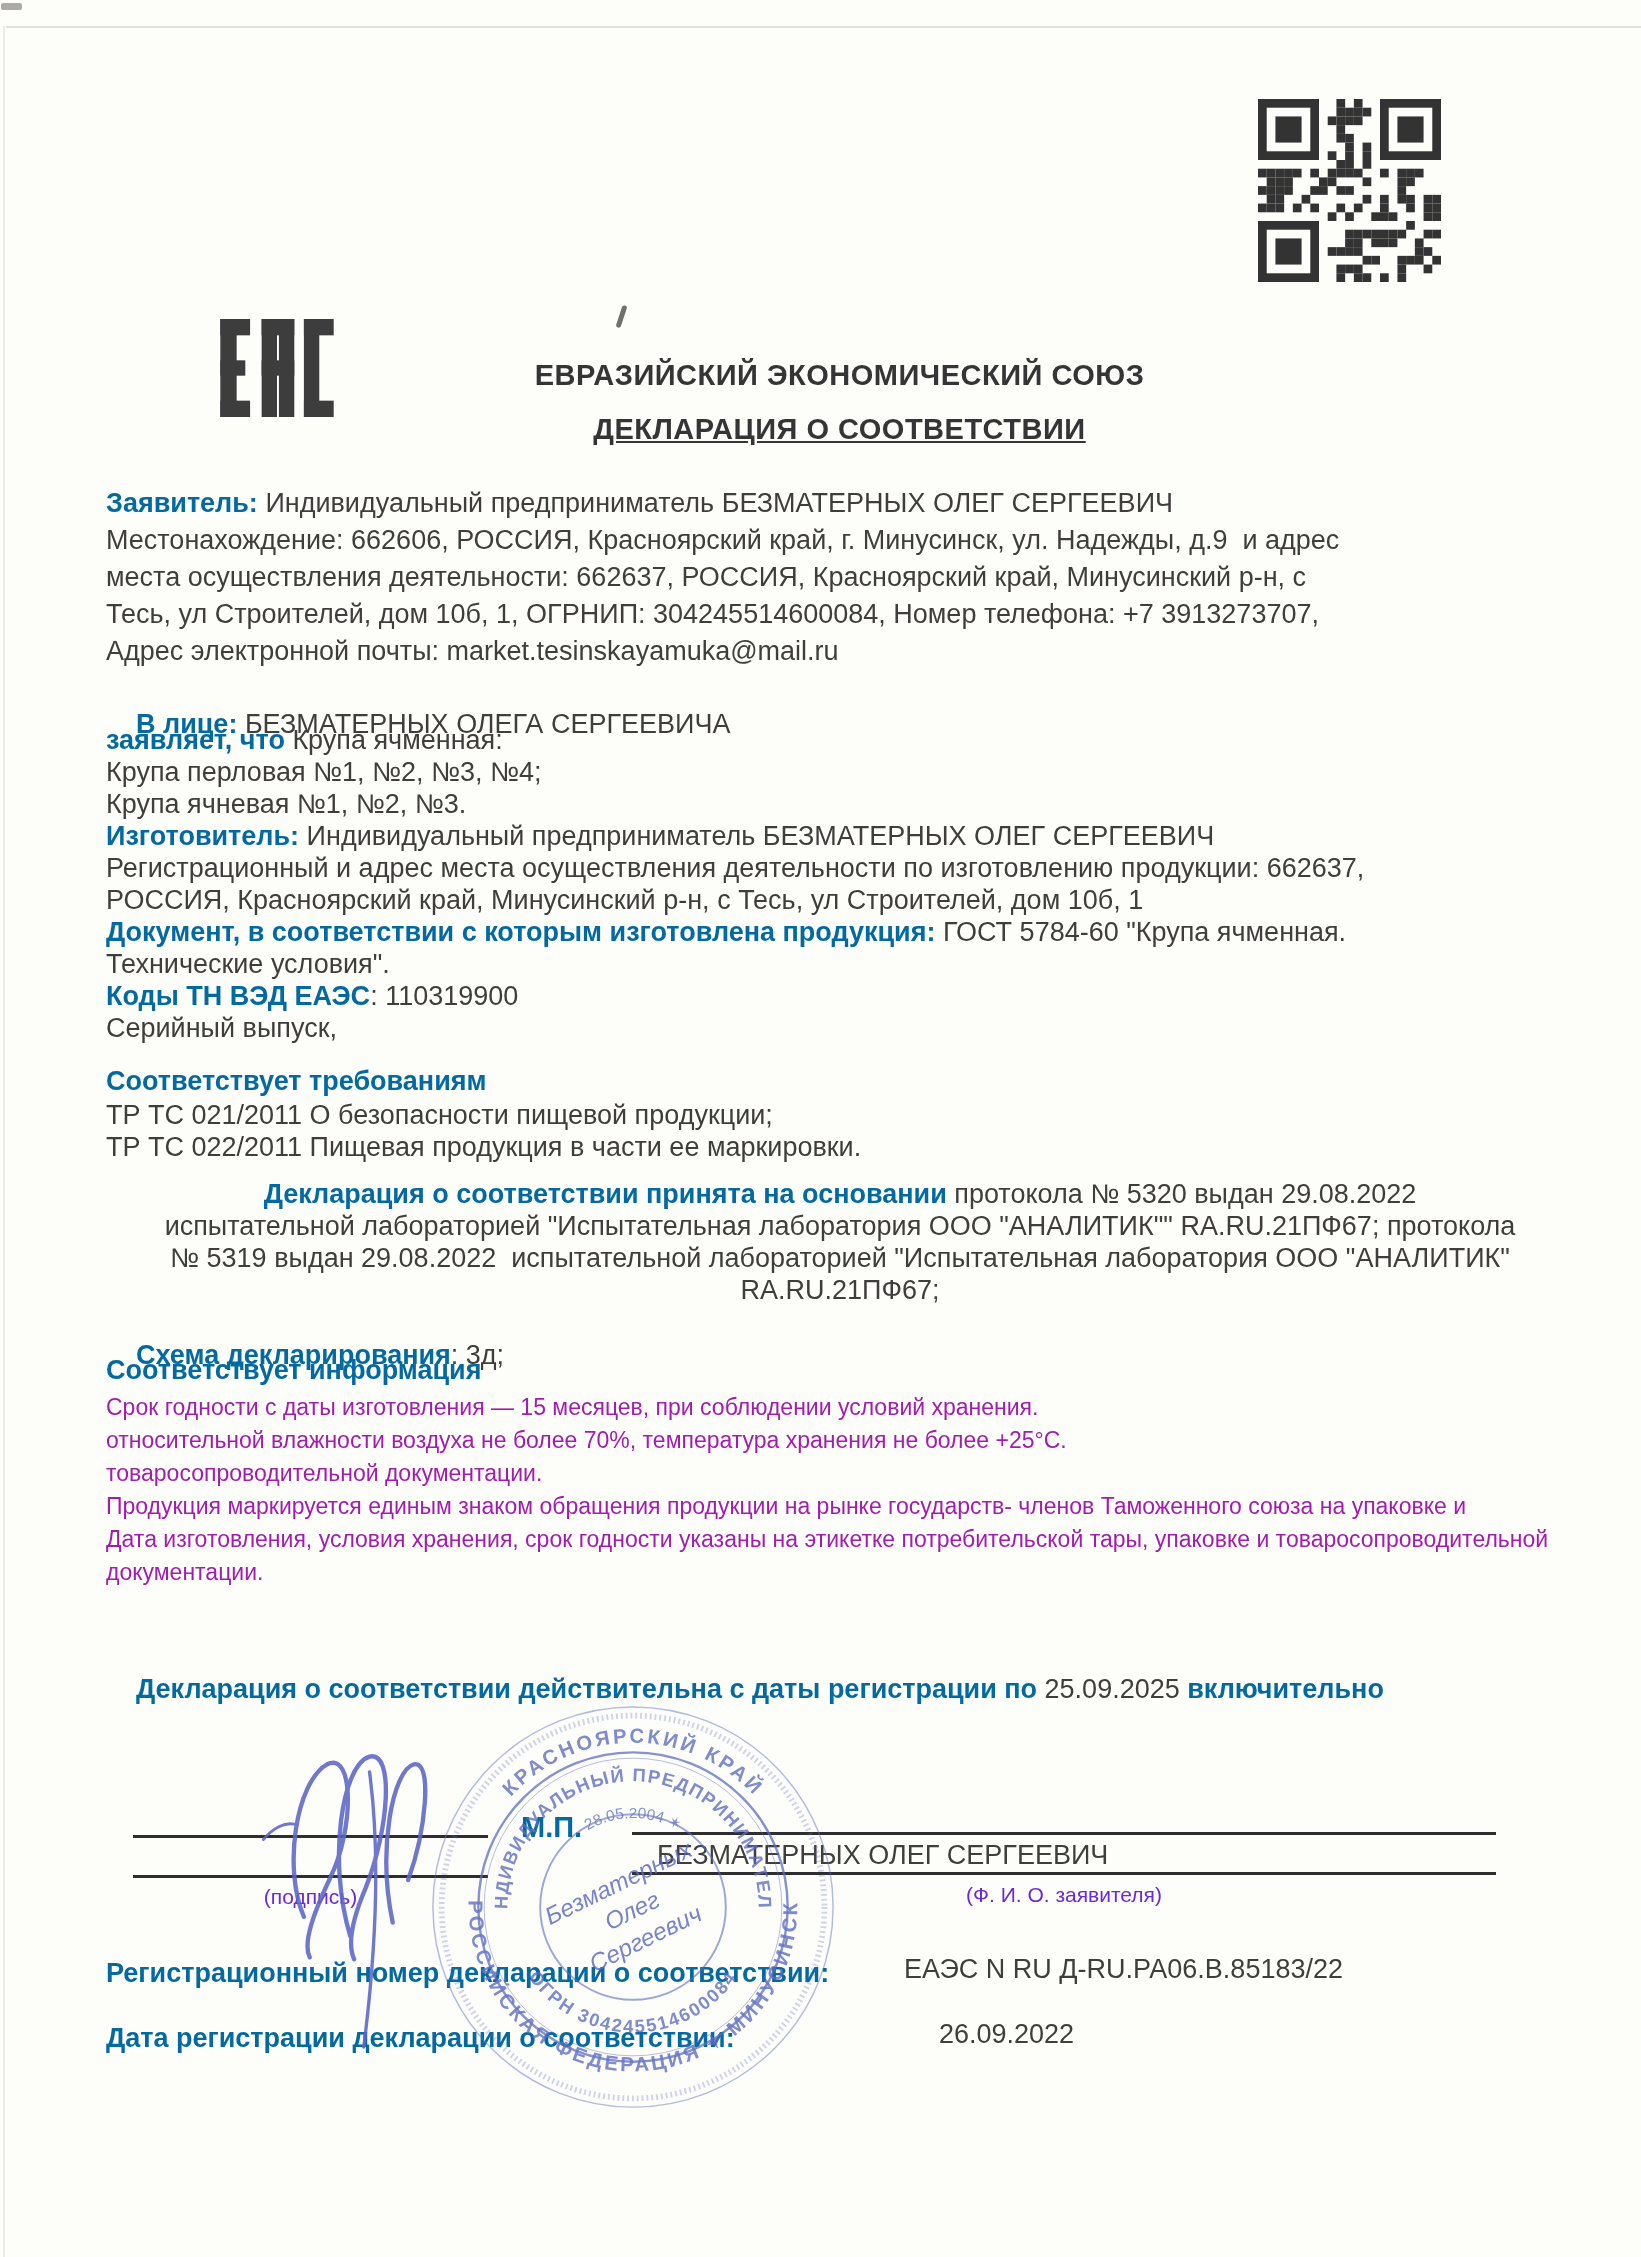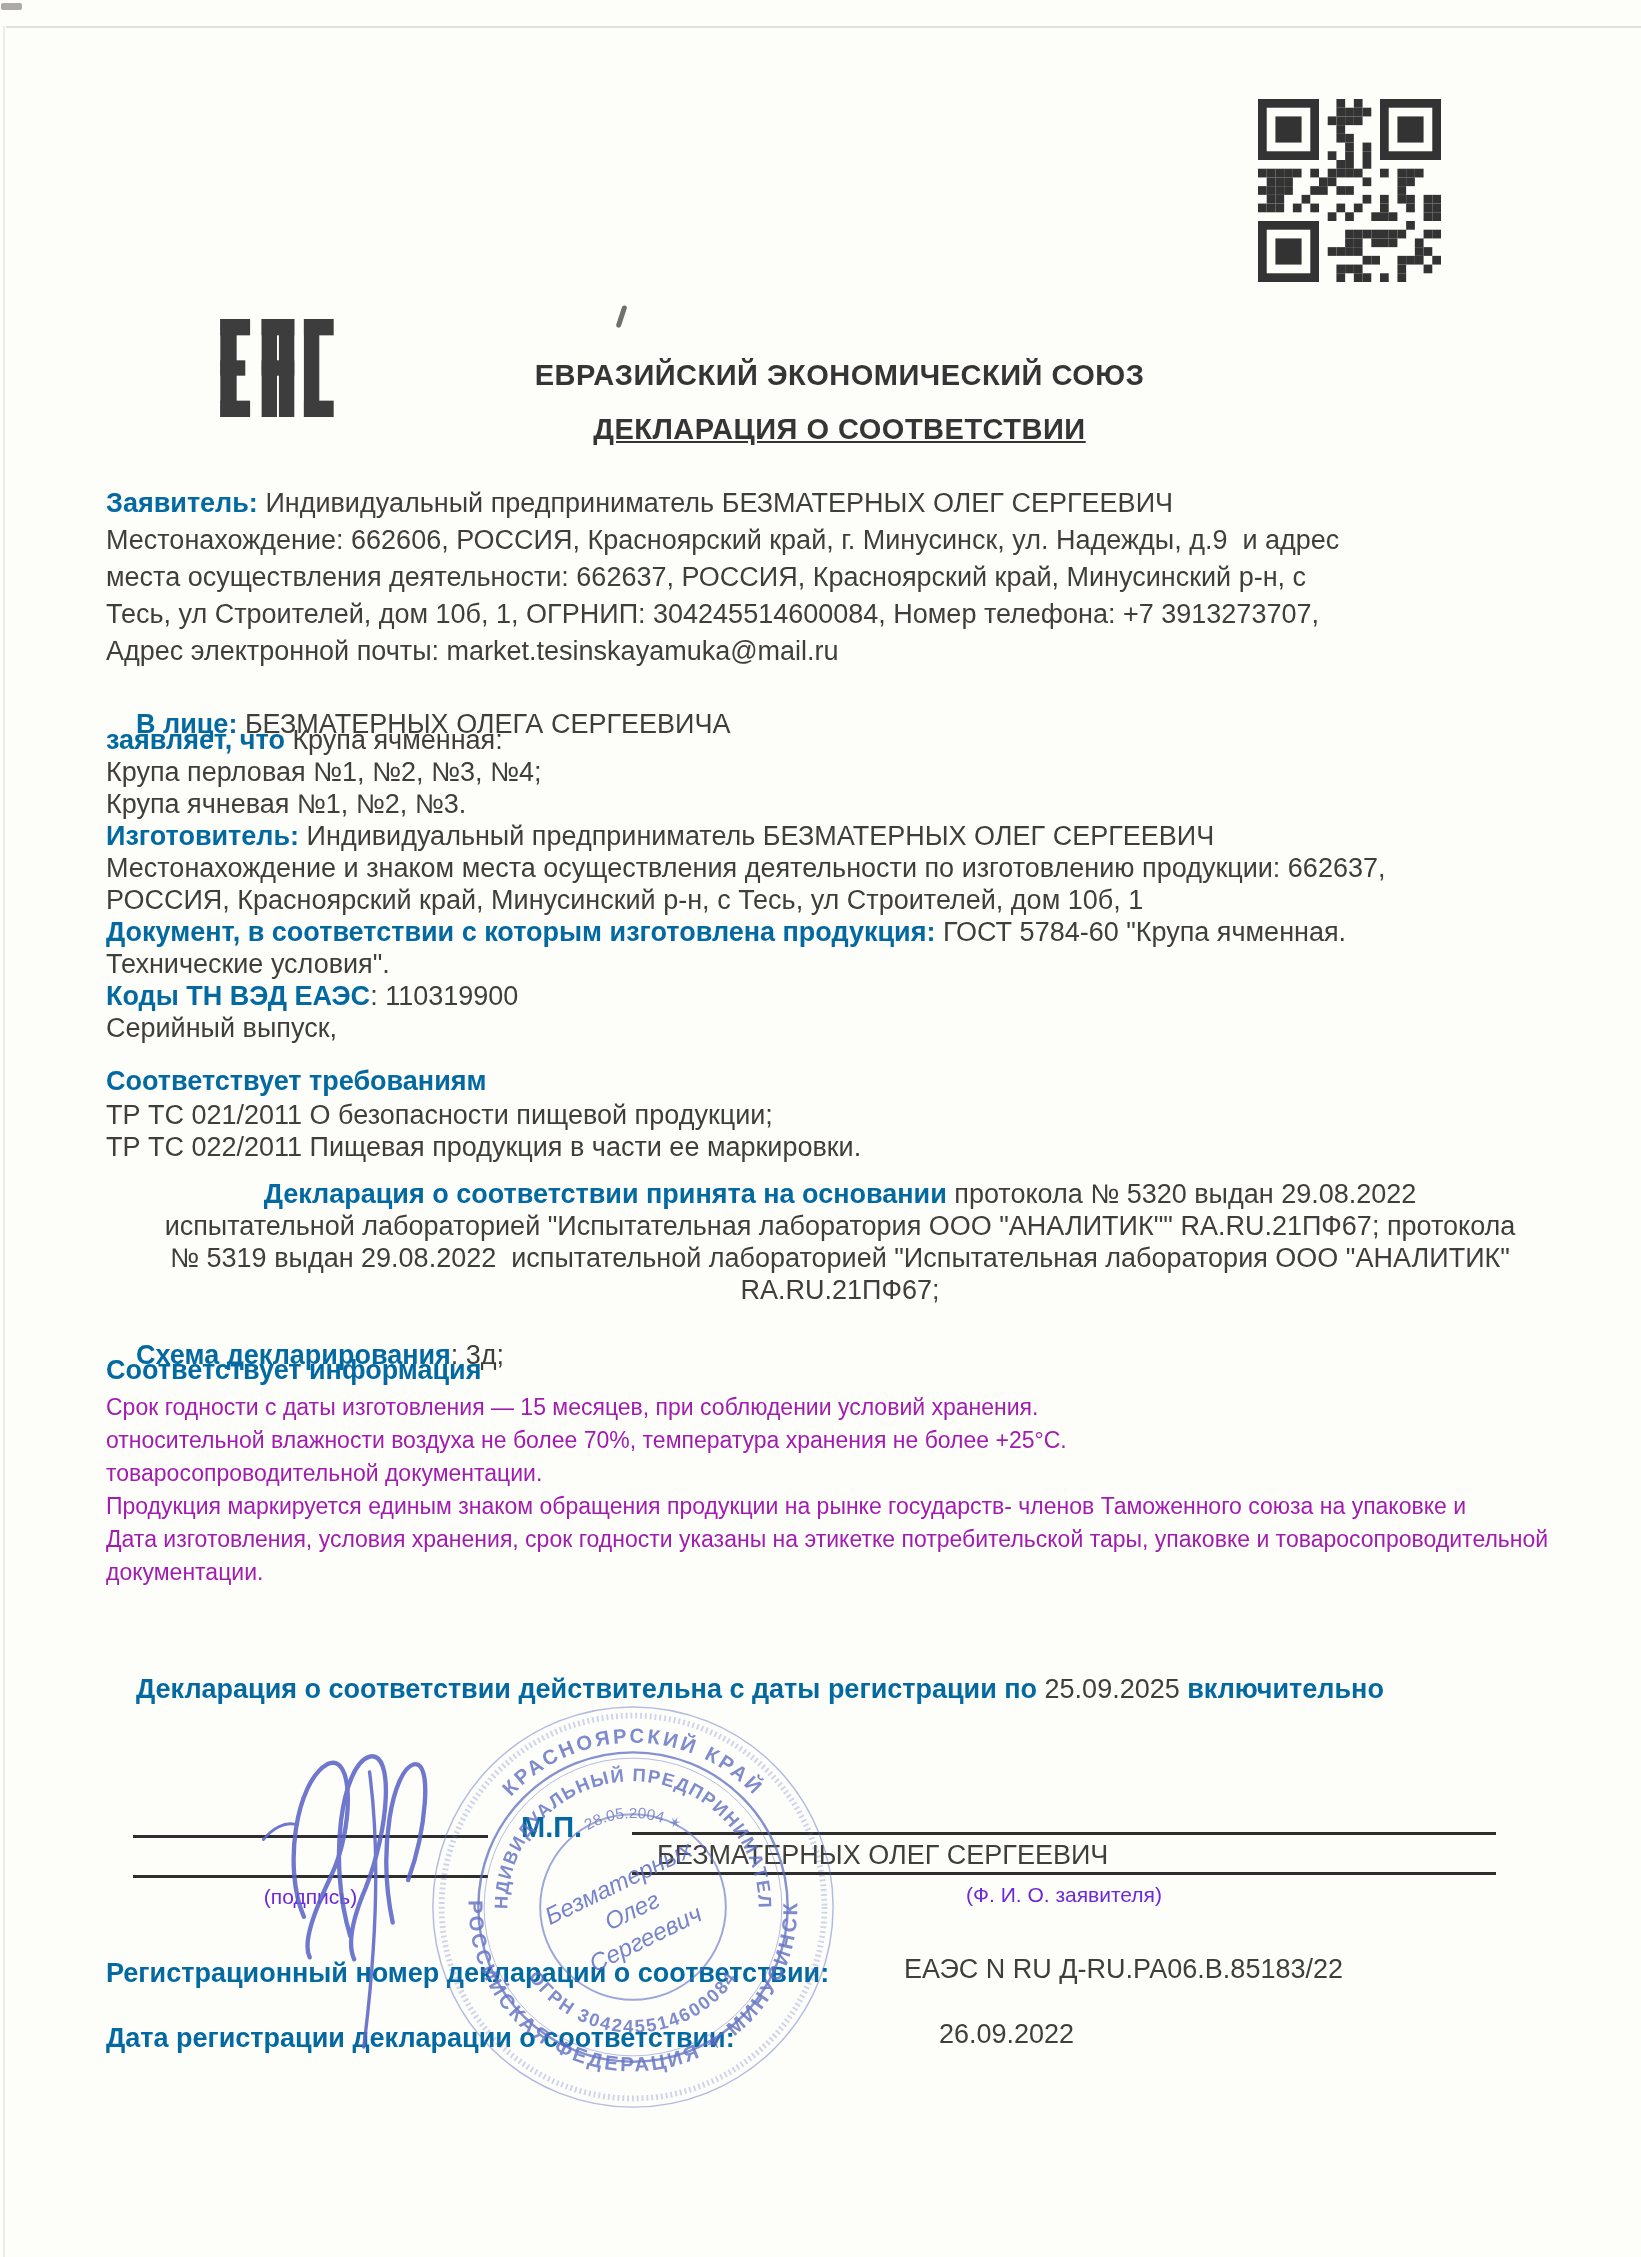--- a/index.html
+++ b/index.html
@@ -196,21 +196,21 @@
 
   <div class="abs ln" style="left:106px; top:676px; width:1448px;">
     <b>В лице:</b><span> БЕЗМАТЕРНЫХ ОЛЕГА СЕРГЕЕВИЧА</span>
   </div>
 
   <div class="abs" style="left:106px; top:724px; width:1448px;">
     <div class="ln"><b>заявляет, что</b><span> Крупа ячменная:</span></div>
     <div class="ln">Крупа перловая №1, №2, №3, №4;</div>
     <div class="ln">Крупа ячневая №1, №2, №3.</div>
     <div class="ln"><b>Изготовитель:</b><span> Индивидуальный предприниматель БЕЗМАТЕРНЫХ ОЛЕГ СЕРГЕЕВИЧ</span></div>
-    <div class="ln">Местонахождение и знаком места осуществления деятельности по изготовлению продукции: 662637,</div>
+    <div class="ln">Регистрационный и адрес места осуществления деятельности по изготовлению продукции: 662637,</div>
     <div class="ln">РОССИЯ, Красноярский край, Минусинский р-н, с Тесь, ул Строителей, дом 10б, 1</div>
     <div class="ln"><b>Документ, в соответствии с которым изготовлена продукция:</b><span> ГОСТ 5784-60 "Крупа ячменная.</span></div>
     <div class="ln">Технические условия".</div>
     <div class="ln"><b>Коды ТН ВЭД ЕАЭС</b><span>: 110319900</span></div>
     <div class="ln">Серийный выпуск,</div>
   </div>
 
   <div class="abs ln" style="left:106px; top:1065px;"><b>Соответствует требованиям</b></div>
   <div class="abs ln" style="left:106px; top:1099px; width:1448px;">ТР ТС 021/2011 О безопасности пищевой продукции;</div>
   <div class="abs ln" style="left:106px; top:1131px; width:1448px;">ТР ТС 022/2011 Пищевая продукция в части ее маркировки.</div>

